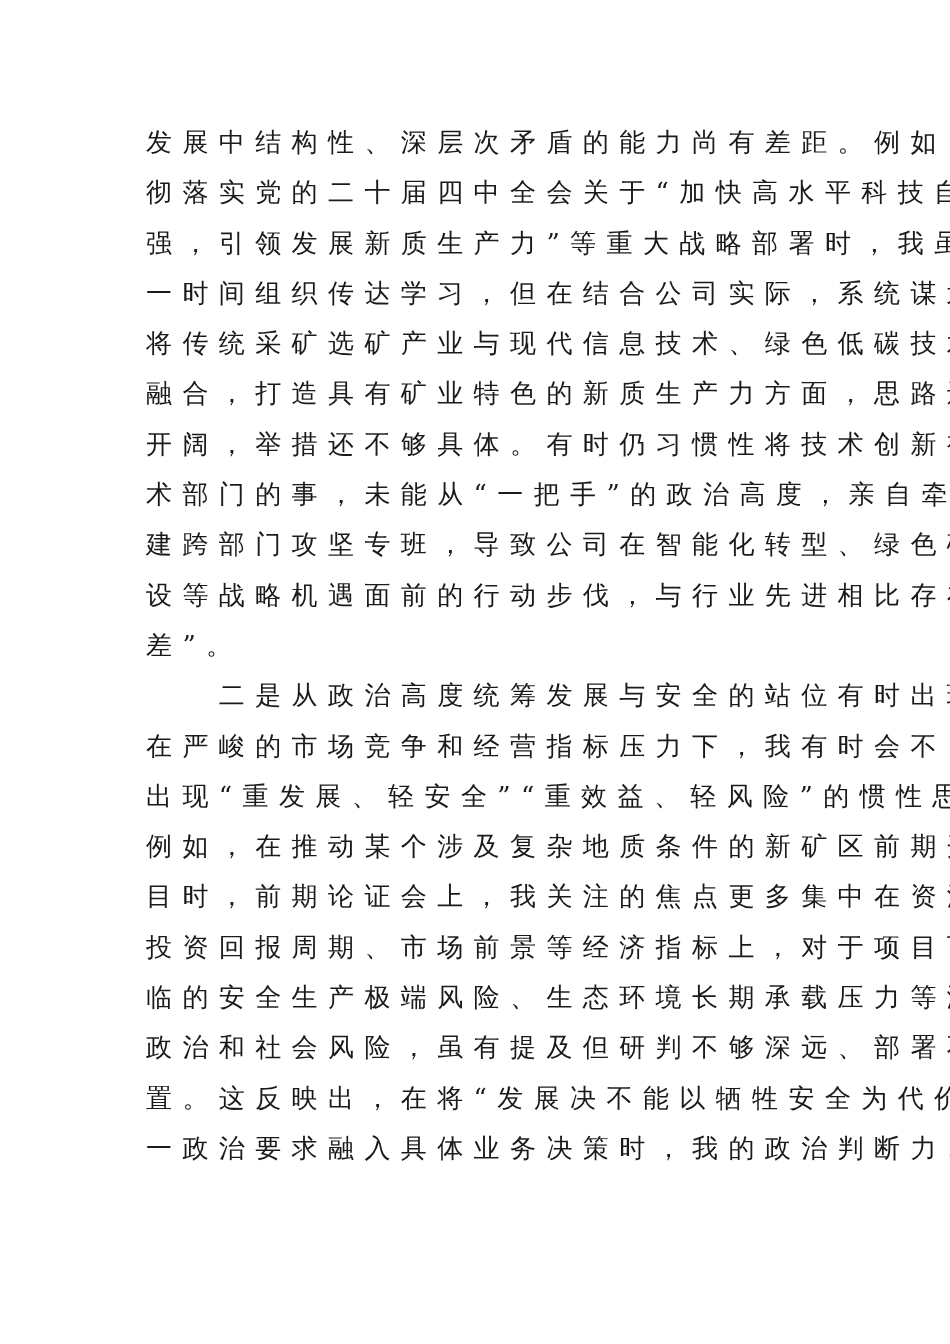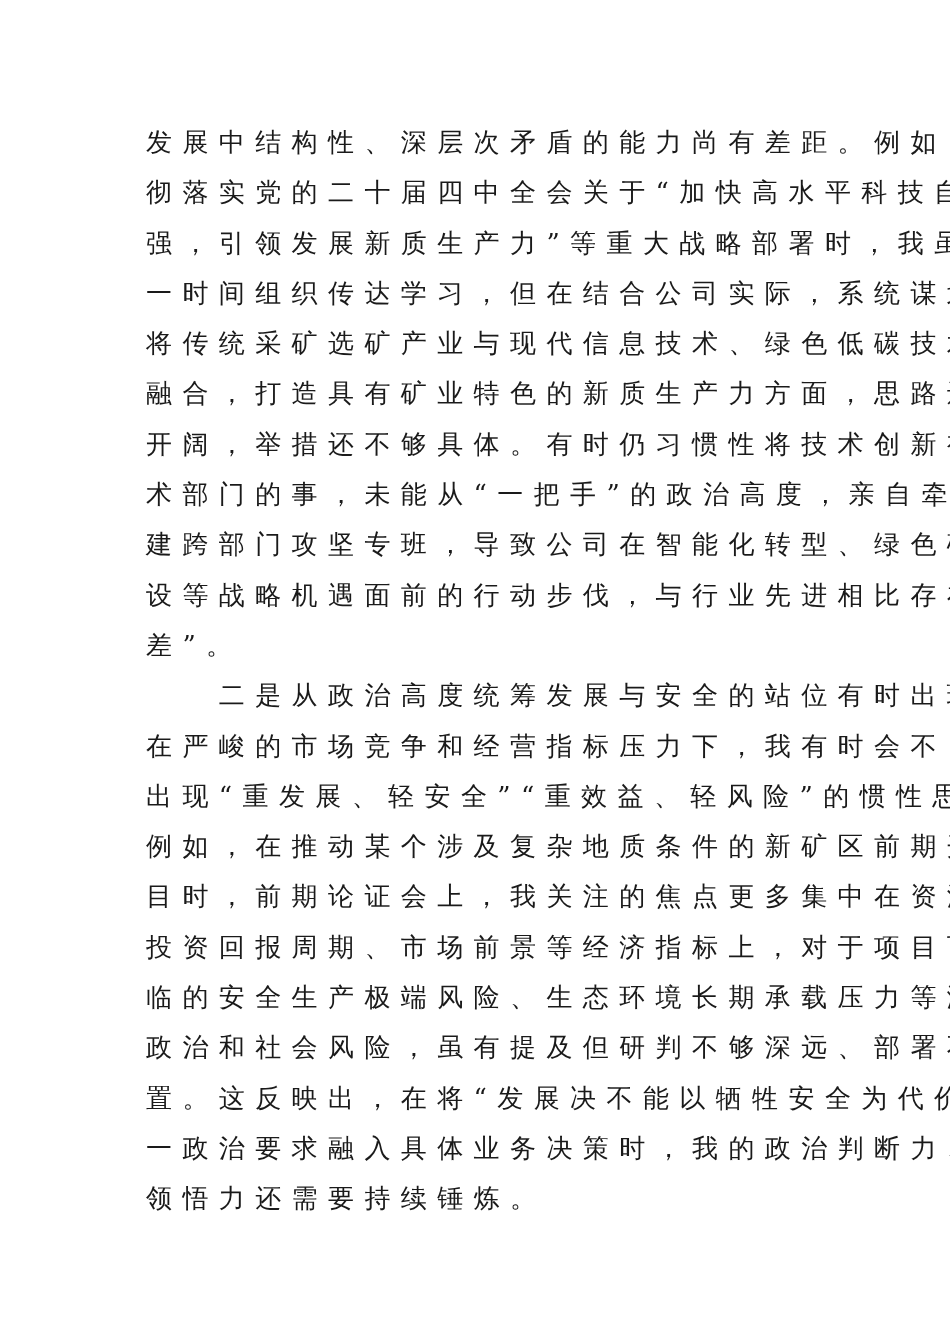--- a/index.html
+++ b/index.html
@@ -41,15 +41,14 @@
     <div class="line">　　二是从政治高度统筹发展与安全的站位有时出现偏差</div>
     <div class="line">在严峻的市场竞争和经营指标压力下，我有时会不自觉地</div>
     <div class="line">出现“重发展、轻安全”“重效益、轻风险”的惯性思维</div>
     <div class="line">例如，在推动某个涉及复杂地质条件的新矿区前期开发项</div>
     <div class="line">目时，前期论证会上，我关注的焦点更多集中在资源储量</div>
     <div class="line">投资回报周期、市场前景等经济指标上，对于项目可能面</div>
     <div class="line">临的安全生产极端风险、生态环境长期承载压力等潜在的</div>
     <div class="line">政治和社会风险，虽有提及但研判不够深远、部署不够前</div>
     <div class="line">置。这反映出，在将“发展决不能以牺牲安全为代价”这</div>
     <div class="line">一政治要求融入具体业务决策时，我的政治判断力、政治</div>
-    <div class="line">领悟力还需要持续锤炼。</div>
   </div>
 </div>
 
 </body></html>

